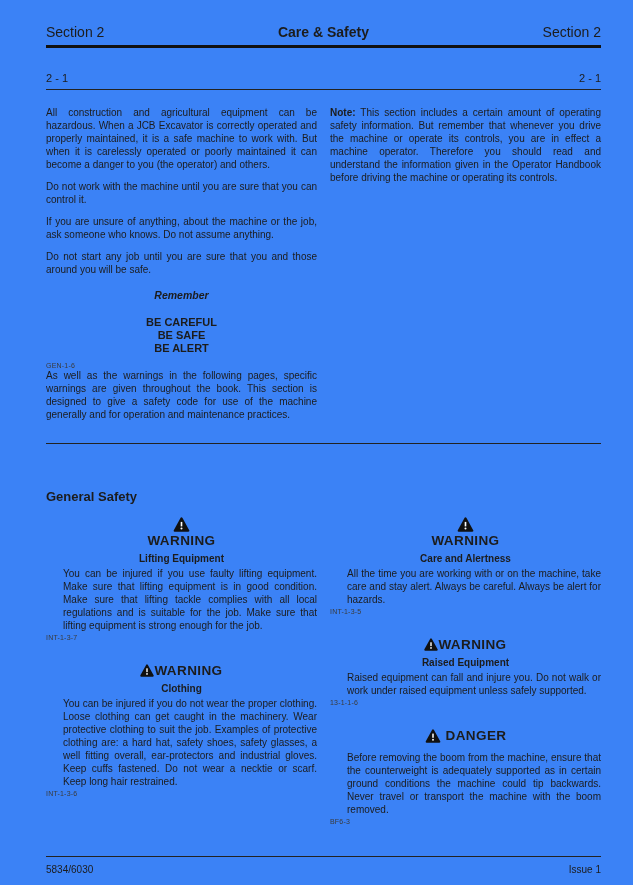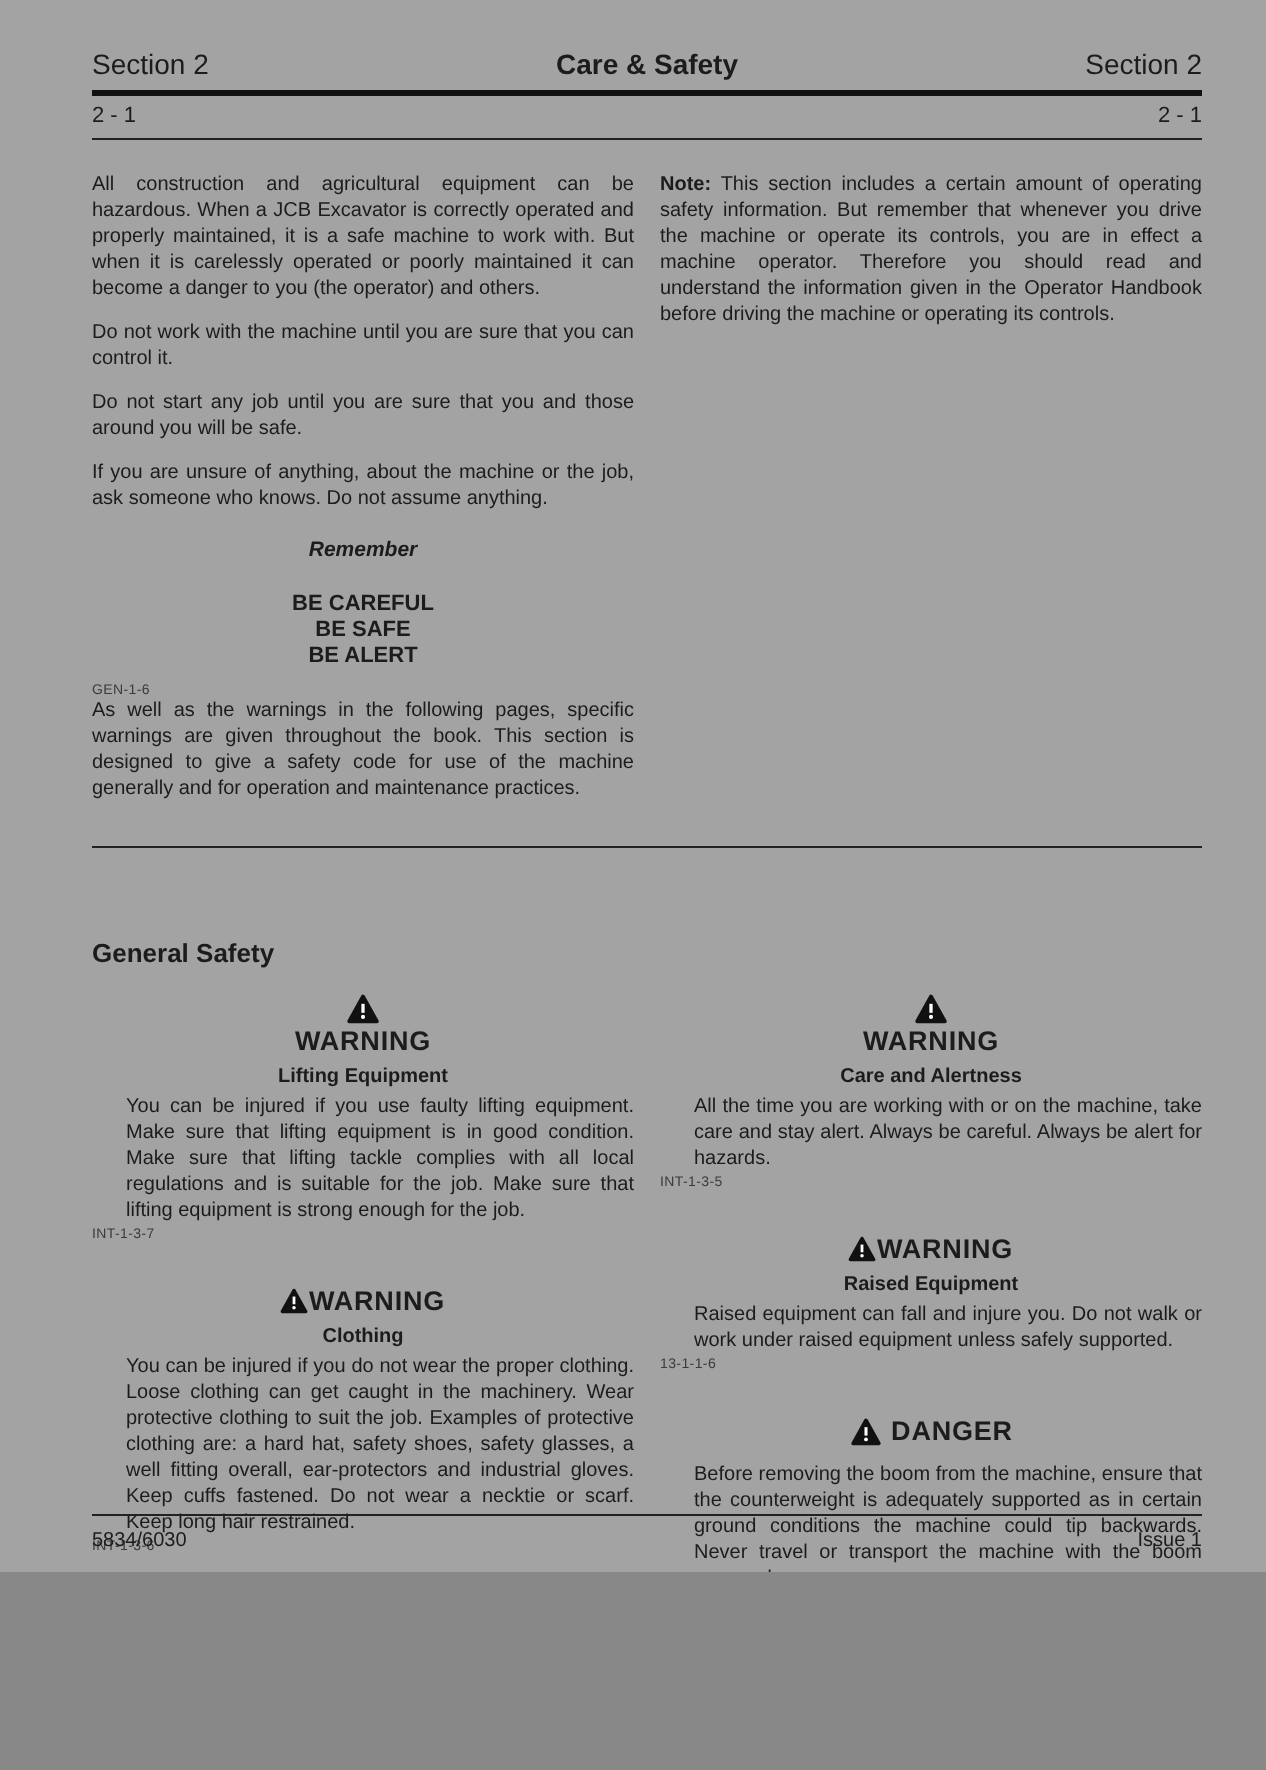--- a/index.html
+++ b/index.html
@@ -1,35 +1,35 @@
 <!DOCTYPE html>
 <html><head>
 <meta charset="utf-8">
 <style>
   html,body { margin:0; padding:0; background:#888; }
   .page {
     position:relative;
-    width:633px; height:786px;
+    width:633px; height:885px;
     margin:0 auto;
-    background:#a3a3a3;
+    background:#3b82f6;
     color:#1c1c1c;
     font-family:"Liberation Sans","DejaVu Sans",sans-serif;
     overflow:hidden;
     box-sizing:border-box;
     padding-top:24px;
   }
   .margins { margin-left:46px; margin-right:32px; }
 
   
   .hdr-row { display:flex; justify-content:space-between; align-items:baseline; }
   .hdr-side { font-size:14px; }
   .hdr-title { font-size:14px; font-weight:bold; }
   .rule-thick { border:none; border-top:3px solid #111; margin:5px 0 0 0; }
   .rule-thin  { border:none; border-top:1px solid #222; margin:0; }
-  .sub-row { display:flex; justify-content:space-between; font-size:11px; padding:4px 0 5px 0; }
+  .sub-row { display:flex; justify-content:space-between; font-size:11px; padding:4px 0 5px 0;margin-top:20px; }
 
   
   .cols { display:flex; gap:13px;justify-content:space-between; }
   .col { width:271px; }
 
   .intro { margin-top:16px; }
   p.body { font-size:10px; line-height:13px; text-align:justify; margin:0 0 9px 0; }
   .bold { font-weight:bold; }
 
   .remember-title { text-align:center; font-size:10.5px; font-weight:bold; font-style:italic; margin-top:13px; }
@@ -72,22 +72,22 @@
     <div class="sub-row">
       <span>2 - 1</span>
       <span>2 - 1</span>
     </div>
     <hr class="rule-thin">
 
     <div class="cols intro">
       <div class="col">
         <p class="body">All construction and agricultural equipment can be hazardous. When a JCB Excavator is correctly operated and properly maintained, it is a safe machine to work with. But when it is carelessly operated or poorly maintained it can become a danger to you (the operator) and others.</p>
         <p class="body">Do not work with the machine until you are sure that you can control it.</p>
+        <p class="body">If you are unsure of anything, about the machine or the job, ask someone who knows. Do not assume anything.</p>
         <p class="body">Do not start any job until you are sure that you and those around you will be safe.</p>
-        <p class="body">If you are unsure of anything, about the machine or the job, ask someone who knows. Do not assume anything.</p>
 
         <div class="remember-title">Remember</div>
         <div class="be-lines">
           <div>BE CAREFUL</div>
           <div>BE SAFE</div>
           <div>BE ALERT</div>
         </div>
         <div class="code">GEN-1-6</div>
 
         <p class="body closing">As well as the warnings in the following pages, specific warnings are given throughout the book. This section is designed to give a safety code for use of the machine generally and for operation and maintenance practices.</p>

